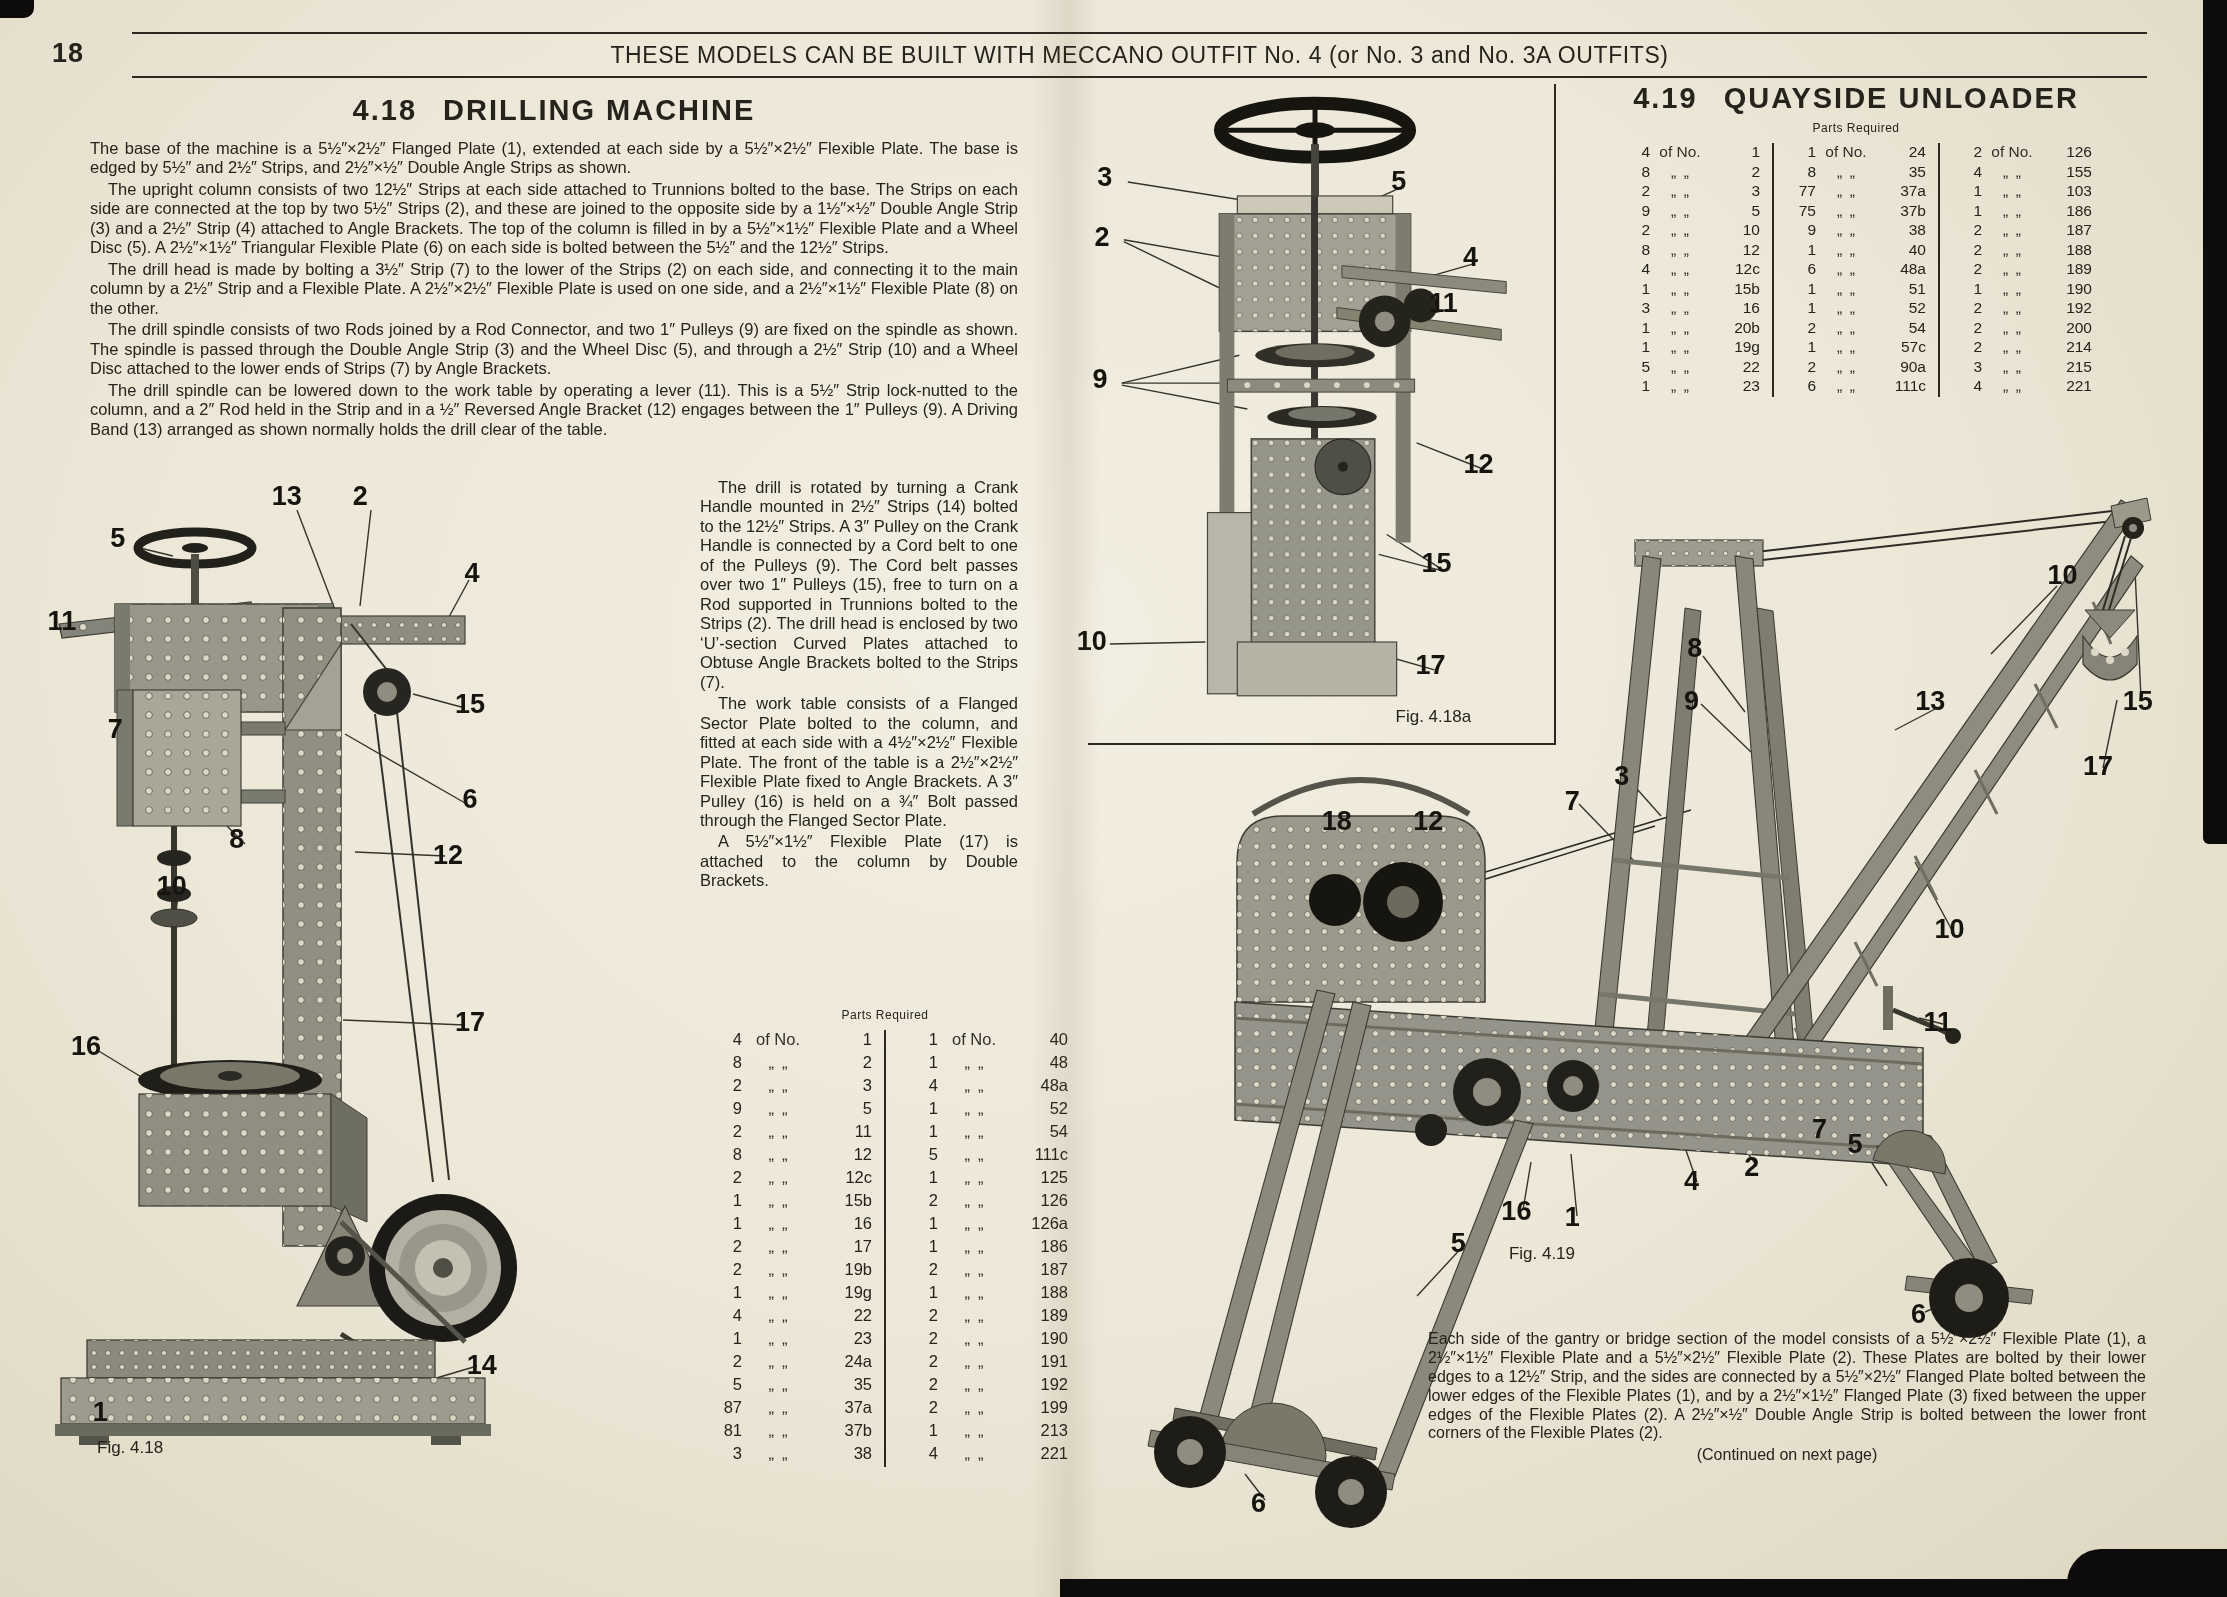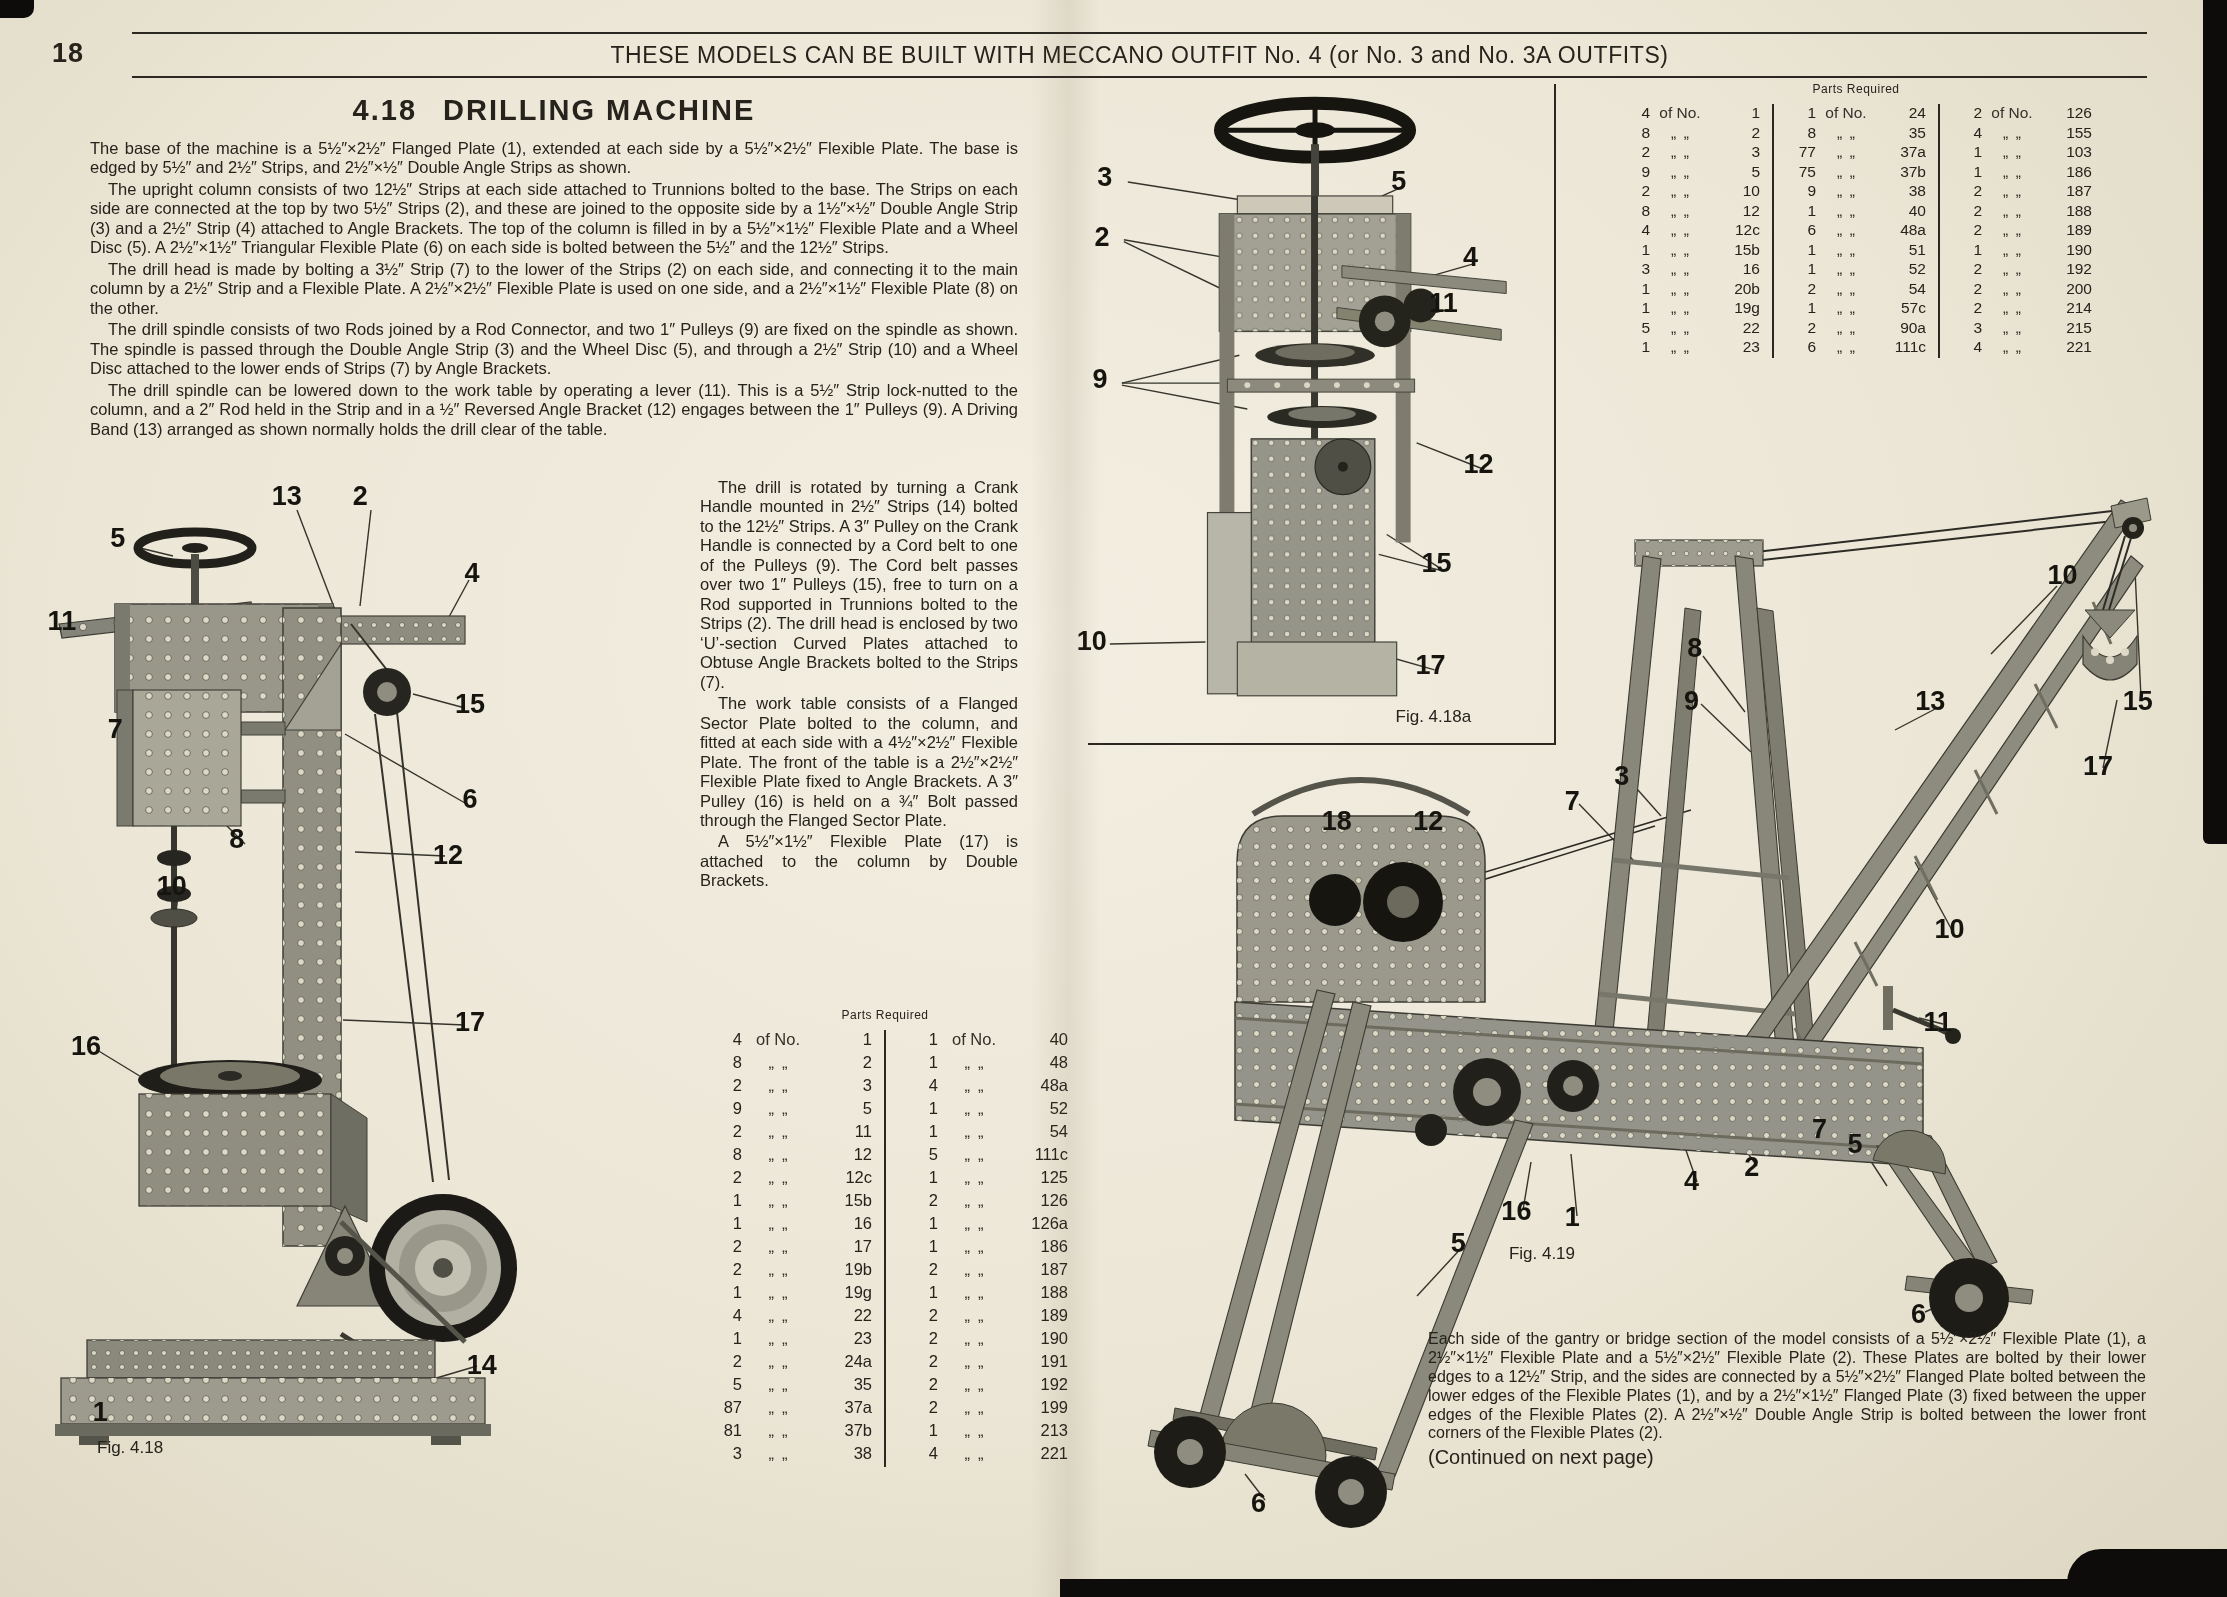--- a/index.html
+++ b/index.html
@@ -60,21 +60,21 @@
   .figlabel { position:absolute; font-size:17px; color:#26231c; }
 
   .fig418  { left:45px;  top:478px; width:650px;  height:1004px; }
   .fig418a { left:1088px; top:84px; width:468px;  height:661px;
              border-right:2px solid #2b2822; border-bottom:2px solid #2b2822; }
   .fig419  { left:1095px; top:430px; width:1075px; height:1142px; }
 
   
   .unloader-text { position:absolute; left:1428px; top:1330px; width:718px; z-index:3; }
   .unloader-text .bodyp { font-size:16px; }
-  .continued { text-align:left; font-size:20px; margin-top:3px; }
+  .continued { text-align:center; font-size:16px; margin-top:3px; }
 
   
   .gutter { position:absolute; left:1030px; top:0; width:70px; height:100%; z-index:4;
     background:linear-gradient(90deg, rgba(92,78,48,0) 0%, rgba(92,78,48,0.10) 55%, rgba(92,78,48,0) 100%);
     pointer-events:none; }
   .art { position:absolute; background:#0d0c0a; z-index:5; }
   #art-right  { right:0; top:0; width:24px; height:844px; border-bottom-left-radius:6px; }
   #art-corner { right:0; bottom:0; width:160px; height:48px; border-top-left-radius:34px; }
   #art-bottom { left:1060px; bottom:0; right:0; height:18px; }
   #art-tl     { left:0; top:0; width:34px; height:18px; border-bottom-right-radius:10px; }
@@ -520,20 +520,21 @@
       <span class="callout" style="left: 82.1%; top: 26.2%;">4</span>
       <span class="callout" style="left: 76.3%; top: 33.3%;">11</span>
       <span class="callout" style="left: 2.6%; top: 44.7%;">9</span>
       <span class="callout" style="left: 83.8%; top: 57.6%;">12</span>
       <span class="callout" style="left: 74.8%; top: 72.7%;">15</span>
       <span class="callout" style="left: 0.8%; top: 84.5%;">10</span>
       <span class="callout" style="left: 73.5%; top: 88.2%;">17</span>
     </figure>
 
   <section class="unloader-head">
+    <h2 class="sec-title"><span class="num">4.19</span><span>QUAYSIDE UNLOADER</span></h2>
     <div class="parts-title">Parts Required</div>
     <div class="parts-cols u-cols">
       <div class="pgroup">
 
           <div class="prow">
             <span class="q">4</span>
             <span class="d">of No.</span>
             <span class="n">1</span>
           </div>
 

